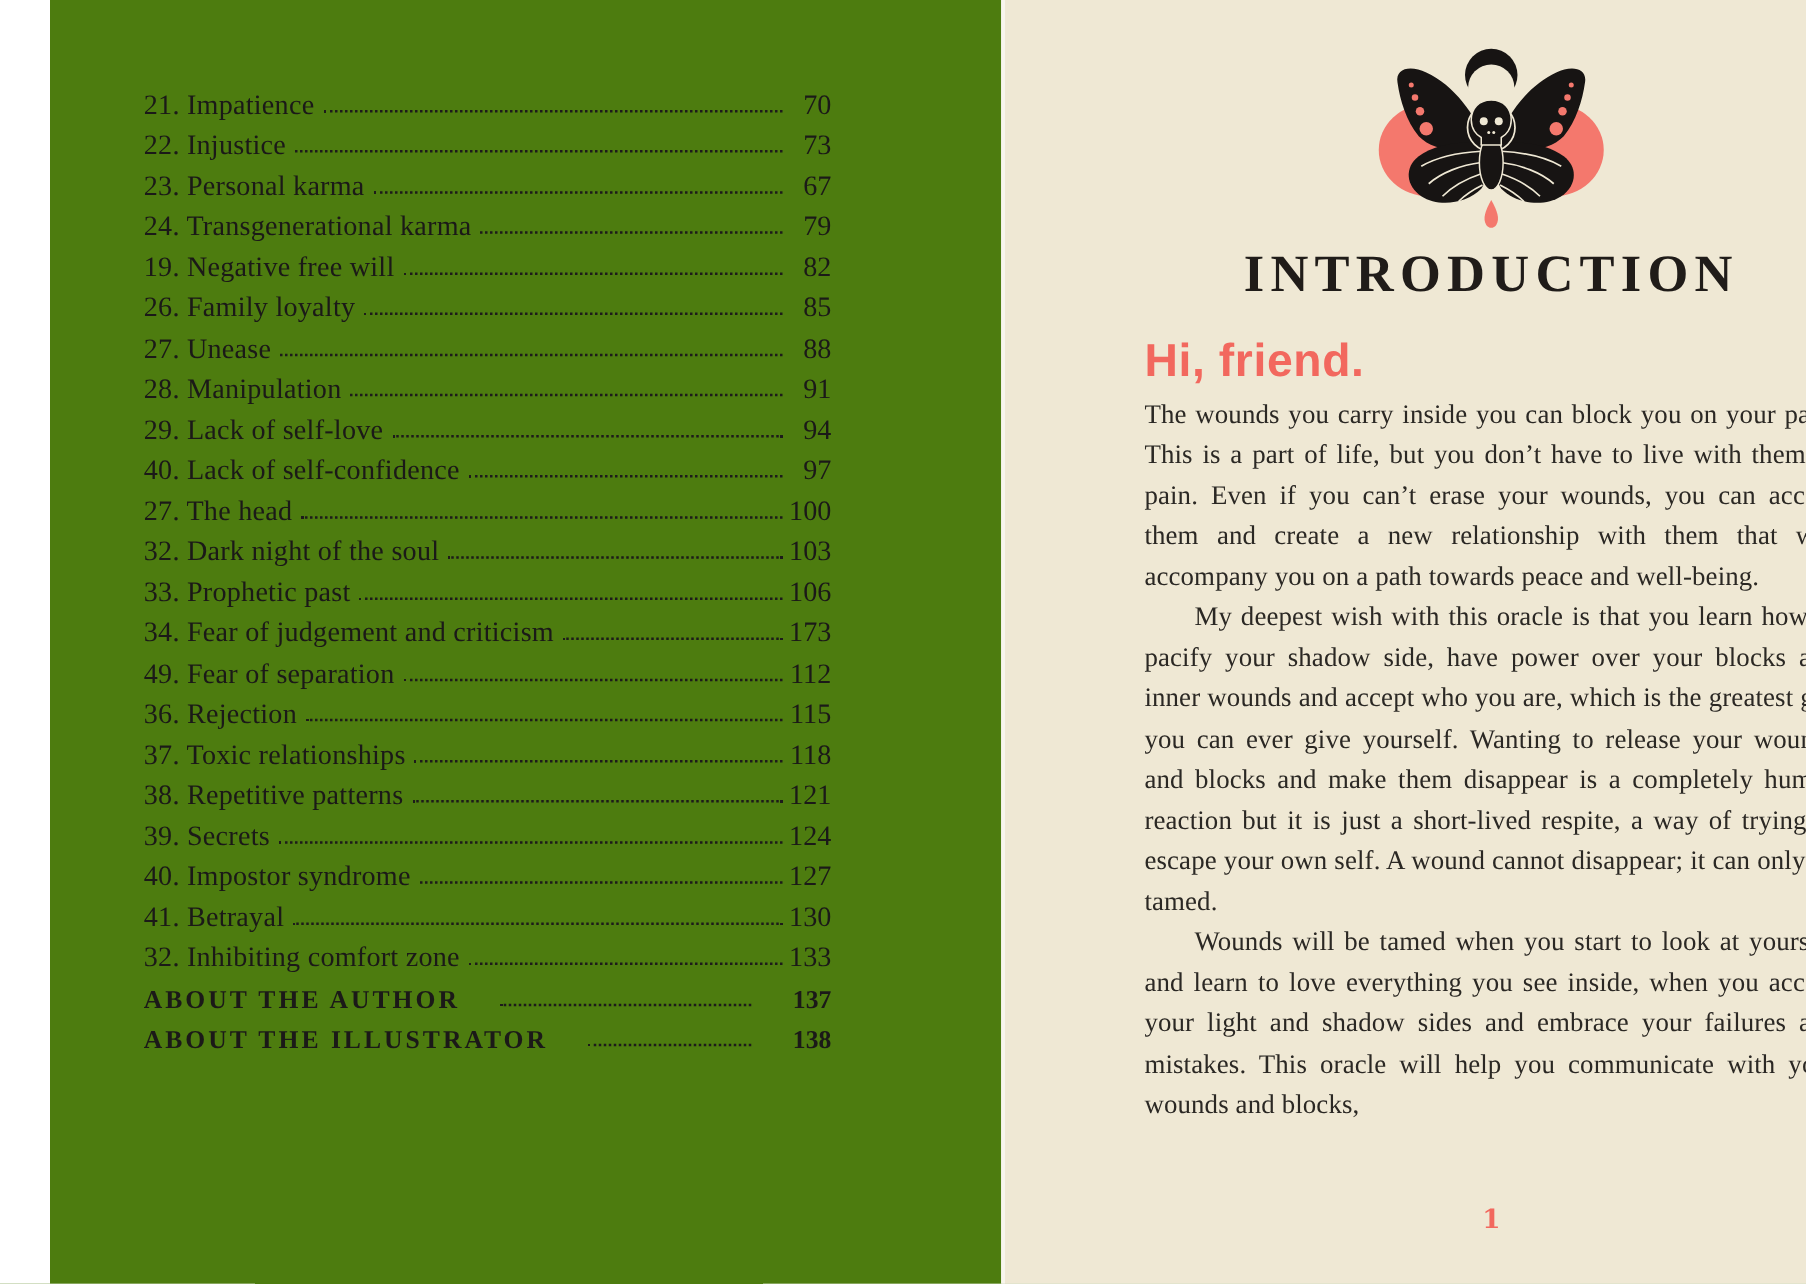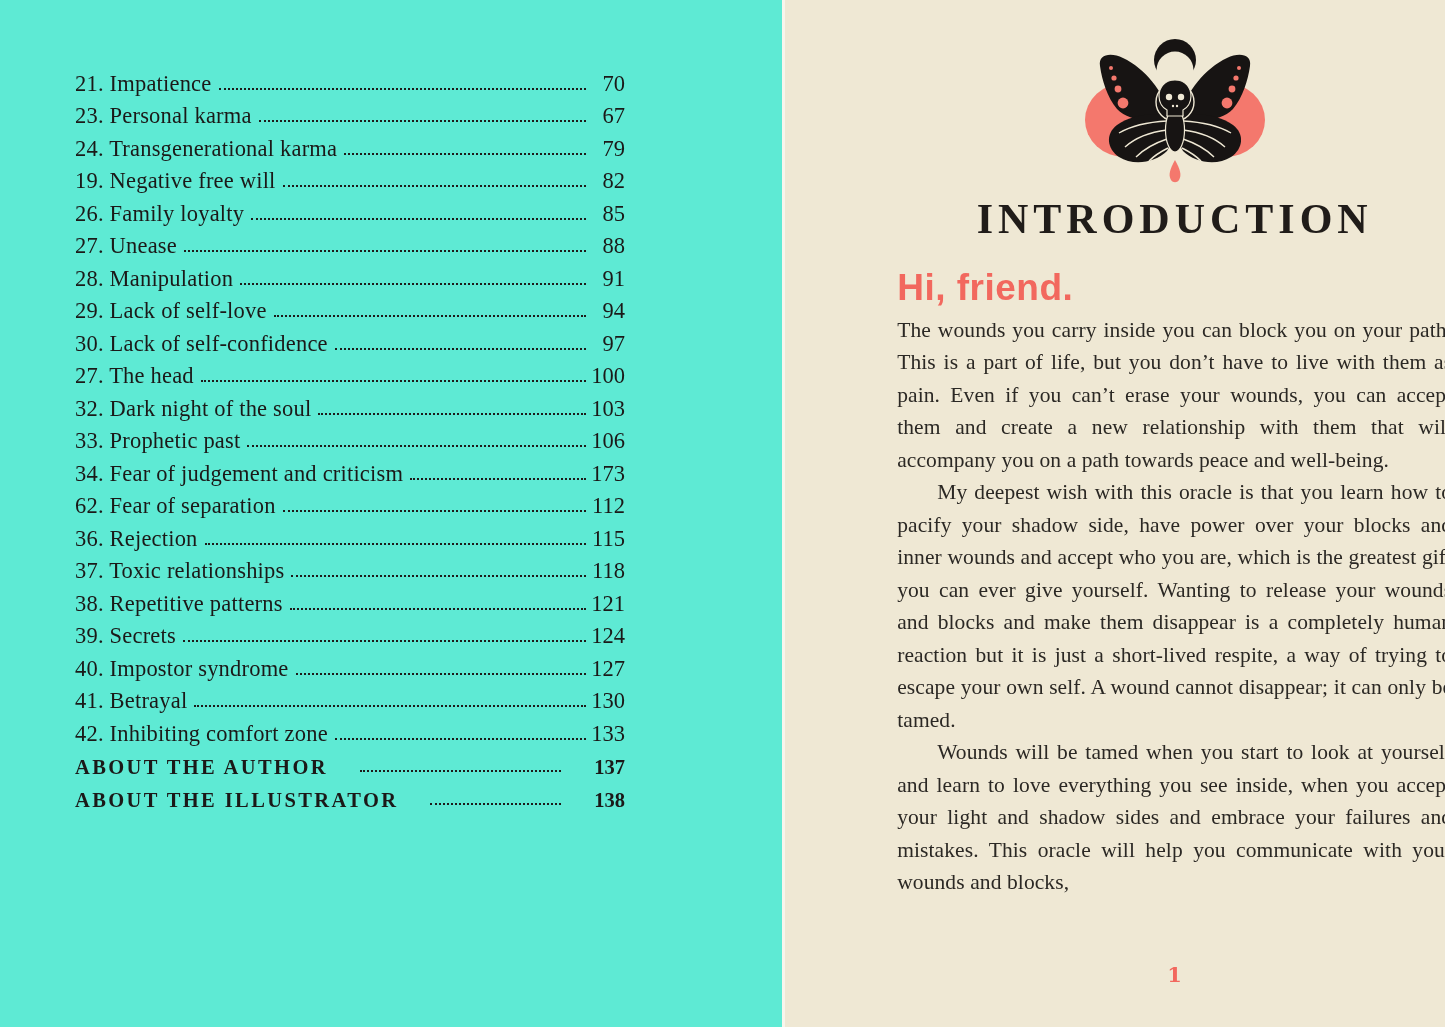--- a/index.html
+++ b/index.html
@@ -8,21 +8,21 @@
     --coral-soft:#F4786D;
     --ink:#1B1918;
     --body-ink:#2B2824;
   }
   *{margin:0;padding:0;box-sizing:border-box;}
   html,body{width:1445px;height:1027px;}
   body{font-family:"Liberation Serif","DejaVu Serif",serif;background:#fff;overflow:hidden;}
   .spread{display:flex;width:1445px;height:1027px;}
 
   
-  .page-left{width:852px;height:100%;background:#5eead4;position:relative;}
+  .page-left{width:852px;height:100%;background:#4d7c0f;position:relative;margin-left:40px;}
   .toc{position:absolute;left:75px;top:64px;width:550px;}
   .toc-row{display:flex;align-items:flex-end;height:32.5px;font-size:22.5px;color:var(--ink);}
   .toc-label{white-space:nowrap;letter-spacing:0.2px;}
   .toc-dots{flex:1;margin:0 5px 7px 7px;border-bottom:2.6px dotted #1d1b1a;min-width:14px;}
   .toc-page{white-space:nowrap;text-align:right;min-width:34px;}
   .toc-row.about{font-weight:bold;font-size:20.5px;gap:28px;}
   .toc-row.about .toc-label{letter-spacing:2.4px;}
   .toc-row.about .toc-dots{margin-left:4px;margin-right:2px;}
 
   
@@ -42,20 +42,25 @@
 <div class="spread">
 
   <section class="page-left">
     <div class="toc" id="toc-list">
   <div class="toc-row">
     <span class="toc-label">21. Impatience</span>
     <span class="toc-dots"></span>
     <span class="toc-page">70</span>
   </div>
 
+  <div class="toc-row">
+    <span class="toc-label">22. Injustice</span>
+    <span class="toc-dots"></span>
+    <span class="toc-page">73</span>
+  </div>
 
   <div class="toc-row">
     <span class="toc-label">23. Personal karma</span>
     <span class="toc-dots"></span>
     <span class="toc-page">67</span>
   </div>
 
   <div class="toc-row">
     <span class="toc-label">24. Transgenerational karma</span>
     <span class="toc-dots"></span>
@@ -86,21 +91,21 @@
     <span class="toc-page">91</span>
   </div>
 
   <div class="toc-row">
     <span class="toc-label">29. Lack of self-love</span>
     <span class="toc-dots"></span>
     <span class="toc-page">94</span>
   </div>
 
   <div class="toc-row">
-    <span class="toc-label">30. Lack of self-confidence</span>
+    <span class="toc-label">40. Lack of self-confidence</span>
     <span class="toc-dots"></span>
     <span class="toc-page">97</span>
   </div>
 
   <div class="toc-row">
     <span class="toc-label">27. The head</span>
     <span class="toc-dots"></span>
     <span class="toc-page">100</span>
   </div>
 
@@ -116,21 +121,21 @@
     <span class="toc-page">106</span>
   </div>
 
   <div class="toc-row">
     <span class="toc-label">34. Fear of judgement and criticism</span>
     <span class="toc-dots"></span>
     <span class="toc-page">173</span>
   </div>
 
   <div class="toc-row">
-    <span class="toc-label">62. Fear of separation</span>
+    <span class="toc-label">49. Fear of separation</span>
     <span class="toc-dots"></span>
     <span class="toc-page">112</span>
   </div>
 
   <div class="toc-row">
     <span class="toc-label">36. Rejection</span>
     <span class="toc-dots"></span>
     <span class="toc-page">115</span>
   </div>
 
@@ -158,21 +163,21 @@
     <span class="toc-page">127</span>
   </div>
 
   <div class="toc-row">
     <span class="toc-label">41. Betrayal</span>
     <span class="toc-dots"></span>
     <span class="toc-page">130</span>
   </div>
 
   <div class="toc-row">
-    <span class="toc-label">42. Inhibiting comfort zone</span>
+    <span class="toc-label">32. Inhibiting comfort zone</span>
     <span class="toc-dots"></span>
     <span class="toc-page">133</span>
   </div>
 
   <div class="toc-row about">
     <span class="toc-label">ABOUT THE AUTHOR</span>
     <span class="toc-dots"></span>
     <span class="toc-page">137</span>
   </div>
 

